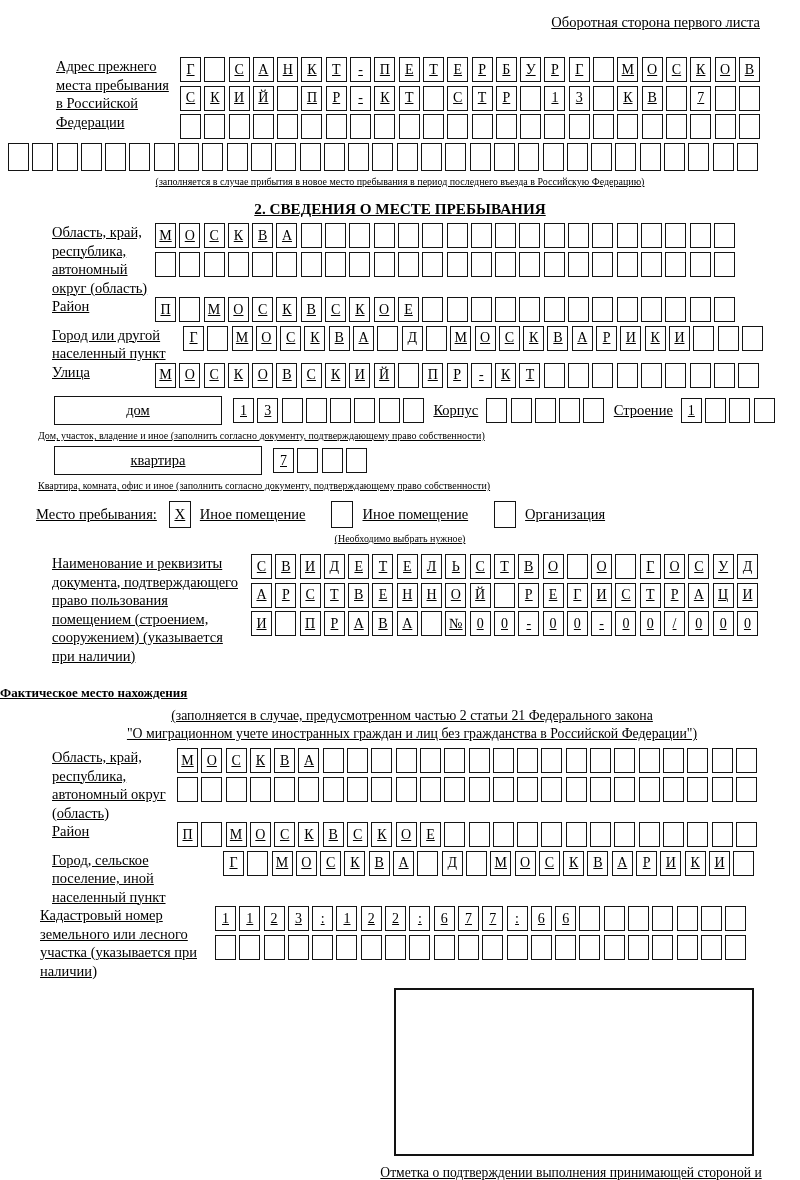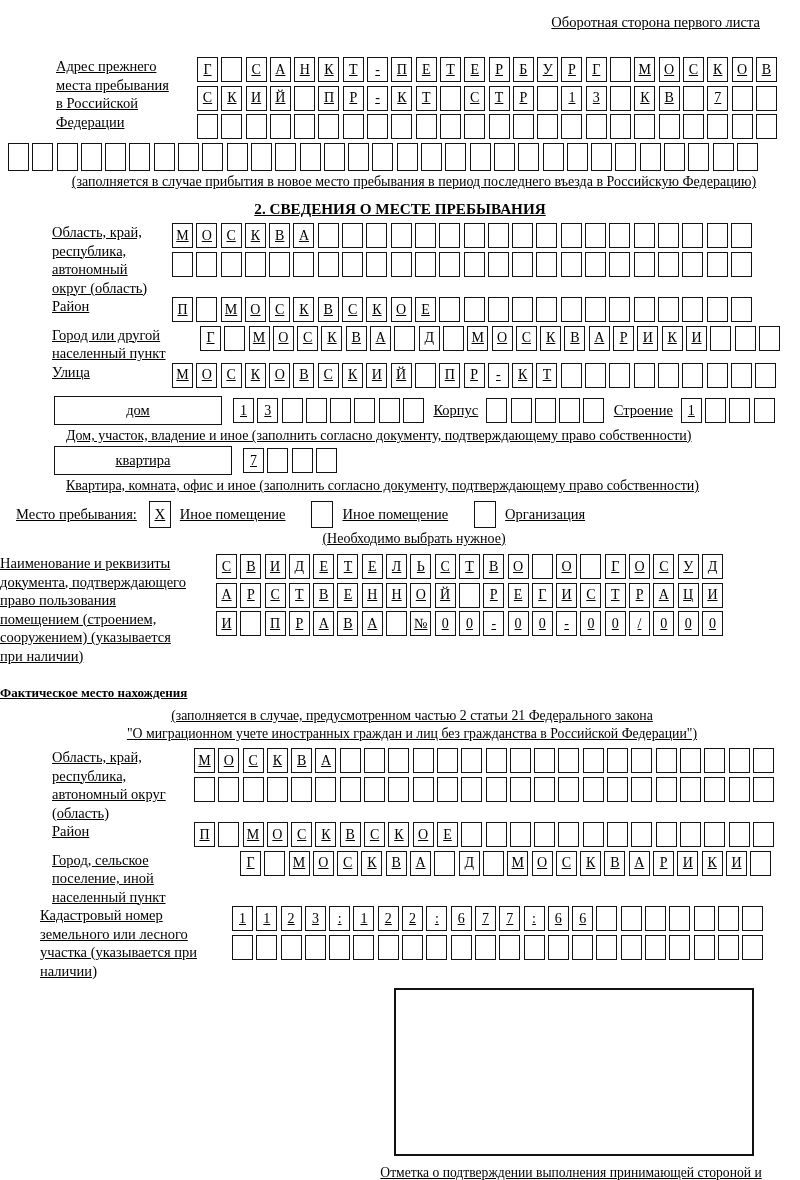--- a/index.html
+++ b/index.html
@@ -5,69 +5,69 @@
   * { box-sizing: border-box; margin: 0; padding: 0; }
   body {
     width: 800px; height: 1180px;
     background: #ffffff; color: #000;
     font-family: "Liberation Serif", "DejaVu Serif", serif;
   }
   .page { width: 800px; height: 1180px; overflow: hidden; position: relative; text-decoration: underline; }
 
   .back-note { text-align: right; padding: 14px 40px 0 0; font-size: 14.5px; }
 
-  .formrow { display: flex; align-items: flex-start; gap: 17px; }
+  .formrow { display: flex; align-items: flex-start; }
   .label { font-size: 14.5px; line-height: 18.5px; flex: none; }
 
   .boxrow { display: flex; flex: none; margin-bottom: 3.5px; }
   .cell {
     flex: none; display: inline-flex; align-items: center; justify-content: center;
     width: 21px; height: 25px; border: 1.7px solid #141414; margin-right: 3.3px;
     font-size: 14px; line-height: 1;
   }
   .fullrow { margin-left: 8px; }
   .fullrow .cell { height: 28px; }
 
   
   .prev { margin-top: 26px; }
   .lbl-prev { width: 118px; margin-left: 56px; margin-right: 6px; }
-  .caption { font-size: 14px; line-height: 16px; padding-left: 28px; }
+  .caption { font-size: 10px; line-height: 16px; }
   .center { text-align: center; }
 
   .h2 { text-align: center; font-weight: bold; font-size: 15.2px; margin-top: 10px; }
 
   .lbl-std   { width: 100px; margin-left: 52px; margin-right: 3px; }
   .lbl-city  { width: 128px; margin-left: 52px; margin-right: 3px; }
   .row-sect  { margin-top: 5px; }
 
   
   .houserow { display: flex; align-items: center; margin: 5px 0 0 28px; padding-left: 26px; }
   .namedbox {
     flex: none; border: 1.8px solid #141414; height: 29px;
     display: flex; align-items: center; justify-content: center;
     font-size: 14.5px;
   }
   .box-house { width: 168px; margin-right: 11px; }
-  .box-apt   { width: 178px; margin-right: 11px; }
+  .box-apt   { width: 208px; margin-right: 11px; }
   .inline-label { font-size: 14.5px; margin: 0 8px 0 6px; flex: none; }
   .caption-left { margin: 3px 0 2px 38px; }
 
   
-  .stayrow { display: flex; align-items: center; margin: 7px 0 0 16px; font-size: 14.5px; }
+  .stayrow { display: flex; align-items: center; margin: 7px 0 0 36px; font-size: 14.5px; }
   .checkbox {
     flex: none; width: 22px; height: 27px; border: 1.8px solid #141414;
     display: inline-flex; align-items: center; justify-content: center;
     font-size: 15px; margin: 0 9px 0 0;
   }
   .stayrow .opt { margin-right: 26px; }
   .stayrow .lead { margin-right: 12px; }
   .small-note { margin-top: 3px; }
 
   
-  .lbl-doc { width: 196px; margin-right: 3px; }
+  .lbl-doc { width: 196px; margin-left: 52px; margin-right: 3px; }
   .row-doc { margin-top: 7px; }
 
   
   .fact-title { font-weight: bold; font-size: 13px; margin-top: 20px; }
   .fact-note { text-align: center; font-size: 13.8px; line-height: 18px; margin-top: 6px; padding-left: 24px; }
   .lbl-fact  { width: 122px; margin-left: 52px; margin-right: 3px; }
   .lbl-factcity { width: 165px; margin-left: 52px; margin-right: 6px; }
   .lbl-cad   { width: 172px; margin-left: 40px; margin-right: 3px; }
 
   .stamp {

